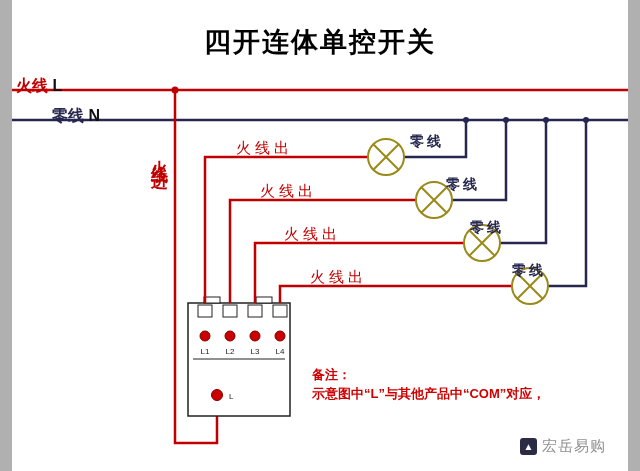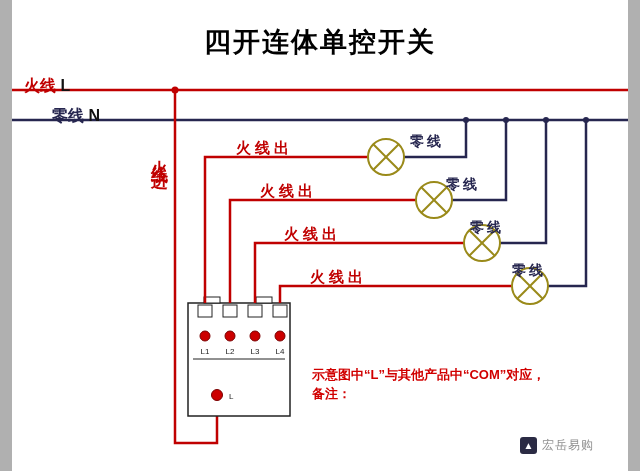--- a/index.html
+++ b/index.html
@@ -16,39 +16,39 @@
   .wire-label{position:absolute;font-weight:bold;font-size:16px;white-space:nowrap;}
   .red-txt{color:#c00000;}
   .navy-txt{color:#26264f;}
   .black-txt{color:#111;}
   #live-in-label{
     position:absolute;left:148px;top:146px;
     writing-mode:vertical-rl;text-orientation:upright;
     color:#c00000;font-weight:bold;font-size:17px;letter-spacing:6px;
   }
   .live-out-label{
-    position:absolute;color:#c00000;font-weight:bold;font-size:15px;
+    position:absolute;color:#c00000;font-weight:normal;font-size:15px;
     letter-spacing:4px;white-space:nowrap;
   }
   .neutral-branch-label{
     position:absolute;color:#26264f;font-weight:bold;font-size:14px;
     letter-spacing:3px;white-space:nowrap;
   }
   #notes{
     position:absolute;left:312px;top:366px;width:312px;
     color:#d10000;font-size:13px;font-weight:600;line-height:1.45;
   }
   #watermark{
     position:absolute;left:520px;top:437px;display:flex;align-items:center;gap:5px;
   }
   #watermark-logo{
     width:17px;height:17px;background:#2b2b44;border-radius:3px;
     color:#fff;font-size:10px;display:flex;align-items:center;justify-content:center;
   }
-  #watermark-text{color:#8f8f8f;font-size:12px;letter-spacing:1px;}
+  #watermark-text{color:#8f8f8f;font-size:15px;letter-spacing:1px;}
   svg{position:absolute;left:0;top:0;}
 </style>
 </head>
 <body>
 
 <div id="stage">
 
   <div class="frame-bar" style="left:0;"></div>
   <div class="frame-bar" style="left:628px;"></div>
 
@@ -116,21 +116,21 @@
     <text x="230" y="354" font-size="8" fill="#222" text-anchor="middle">L2</text>
     <text x="255" y="354" font-size="8" fill="#222" text-anchor="middle">L3</text>
     <text x="280" y="354" font-size="8" fill="#222" text-anchor="middle">L4</text>
 
     <line x1="193" y1="359" x2="285" y2="359" stroke="#222" stroke-width="1"></line>
 
     <circle cx="217" cy="395" r="5.5" fill="#cc0000" stroke="#7a0000" stroke-width="1"></circle>
     <text x="229" y="399" font-size="8" fill="#222" text-anchor="start">L</text>
   </svg>
 
-  <div class="wire-label" style="left:16px;top:76px;margin-left:8px;">
+  <div class="wire-label" style="left:16px;top:76px;">
     <span class="red-txt">火线</span>
     <span class="black-txt">L</span>
   </div>
   <div class="wire-label" style="left:16px;top:106px;margin-left:36px;">
     <span class="navy-txt">零线</span>
     <span class="black-txt">N</span>
   </div>
 
   <div id="live-in-label">火线进</div>
 
@@ -138,22 +138,22 @@
   <div class="live-out-label" style="left:260px;top:182px;">火线出</div>
   <div class="live-out-label" style="left:284px;top:225px;">火线出</div>
   <div class="live-out-label" style="left:310px;top:268px;">火线出</div>
 
   <div class="neutral-branch-label" style="left:410px;top:133px;">零线</div>
   <div class="neutral-branch-label" style="left:446px;top:176px;">零线</div>
   <div class="neutral-branch-label" style="left:470px;top:219px;">零线</div>
   <div class="neutral-branch-label" style="left:512px;top:262px;">零线</div>
 
   <div id="notes">
+    <div>备注：</div>
     <div>示意图中“L”与其他产品中“COM”对应，</div>
-    <div>备注：</div>
   </div>
 
   <div id="watermark">
     <div id="watermark-logo">▲</div>
     <div id="watermark-text">宏岳易购</div>
   </div>
 
 </div>
 
 </body></html>

